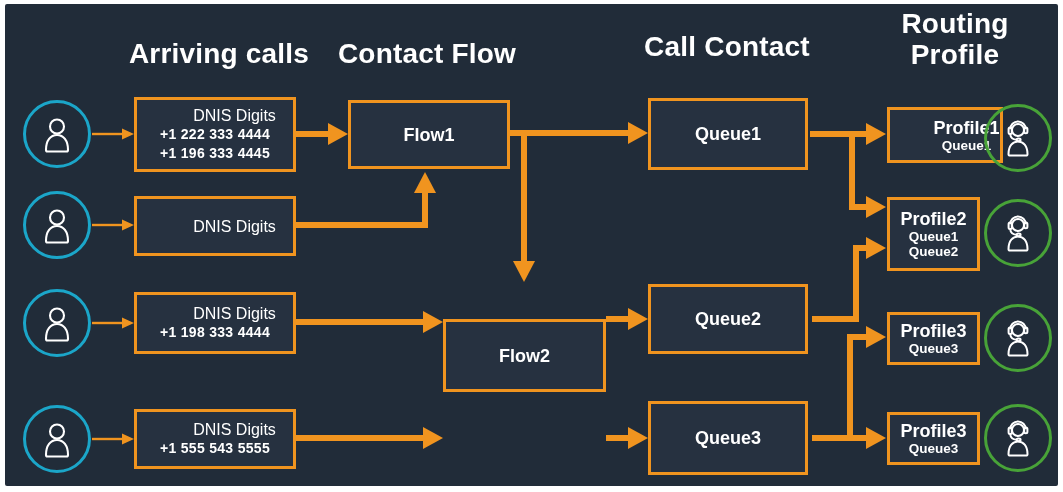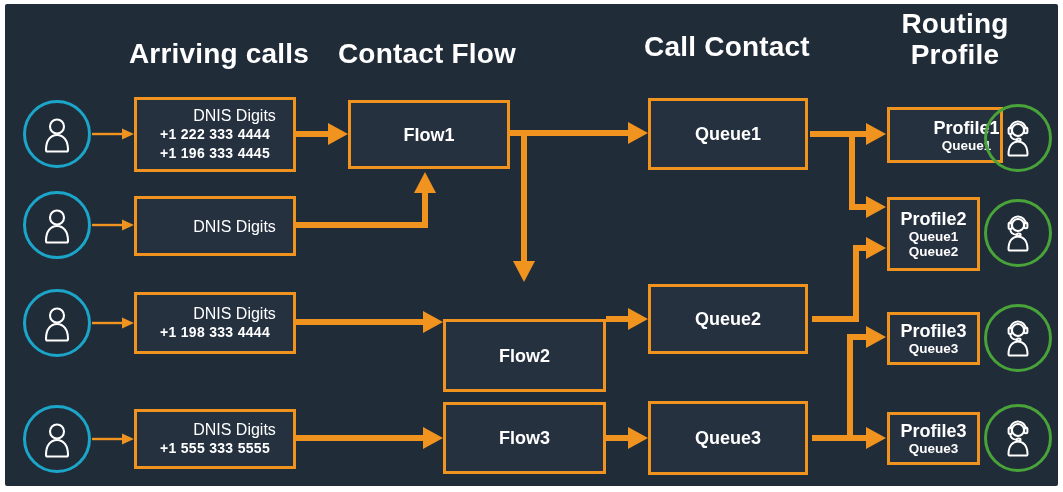--- a/index.html
+++ b/index.html
@@ -133,31 +133,28 @@
   </div>
   <div class="node" style="left:134px;top:196px;width:162px;height:60px;">
     <div class="dnis-title">DNIS Digits</div>
   </div>
   <div class="node" style="left:134px;top:292px;width:162px;height:62px;">
     <div class="dnis-title">DNIS Digits</div>
     <div class="dnis-num">+1 198 333 4444</div>
   </div>
   <div class="node" style="left:134px;top:409px;width:162px;height:60px;">
     <div class="dnis-title">DNIS Digits</div>
-    <div class="dnis-num">+1 555 333 5555</div>
+    <div class="dnis-num">+1 555 543 5555</div>
   </div>
 
   <div class="node" style="left:348px;top:100px;width:162px;height:69px;">
     <div class="big">Flow1</div>
   </div>
   <div class="node" style="left:443px;top:283px;width:163px;height:73px;margin-top:36px;">
     <div class="big">Flow2</div>
-  </div>
-  <div class="node" style="left:443px;top:402px;width:163px;height:72px;">
-    <div class="big">Flow3</div>
   </div>
 
   <div class="node" style="left:648px;top:98px;width:160px;height:72px;">
     <div class="big">Queue1</div>
   </div>
   <div class="node" style="left:648px;top:284px;width:160px;height:70px;">
     <div class="big">Queue2</div>
   </div>
   <div class="node" style="left:648px;top:401px;width:160px;height:74px;">
     <div class="big">Queue3</div>

